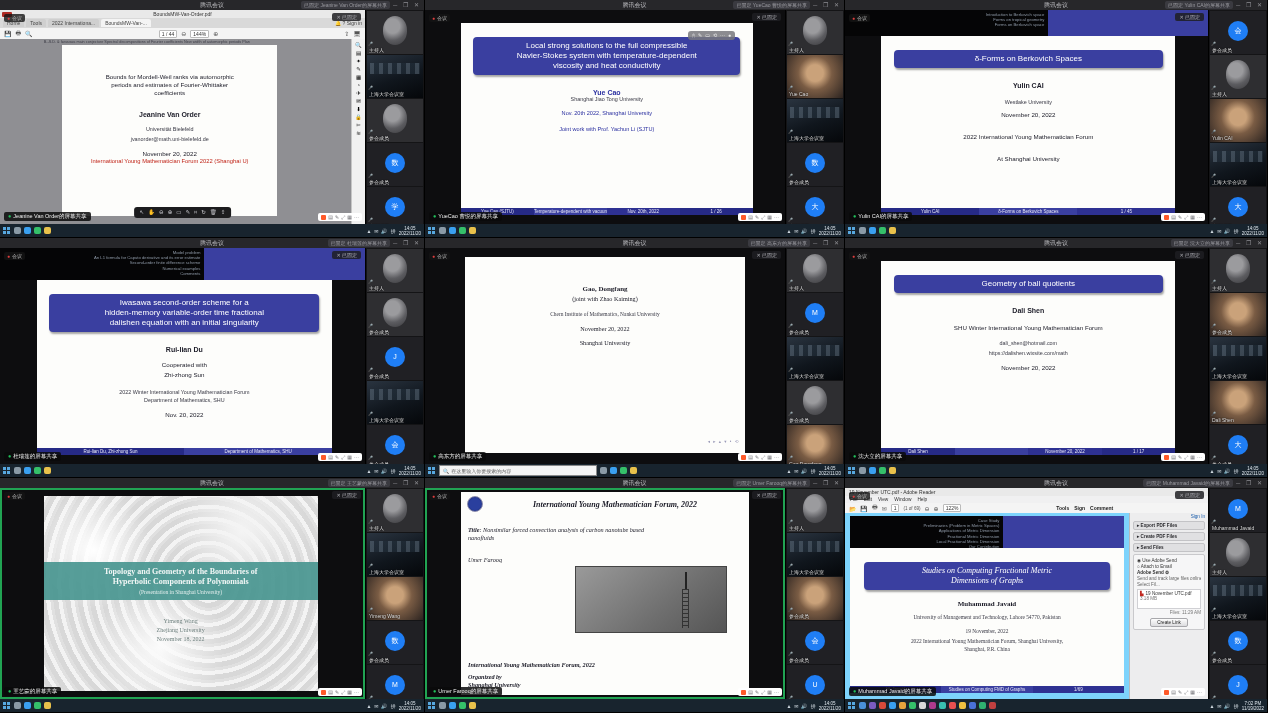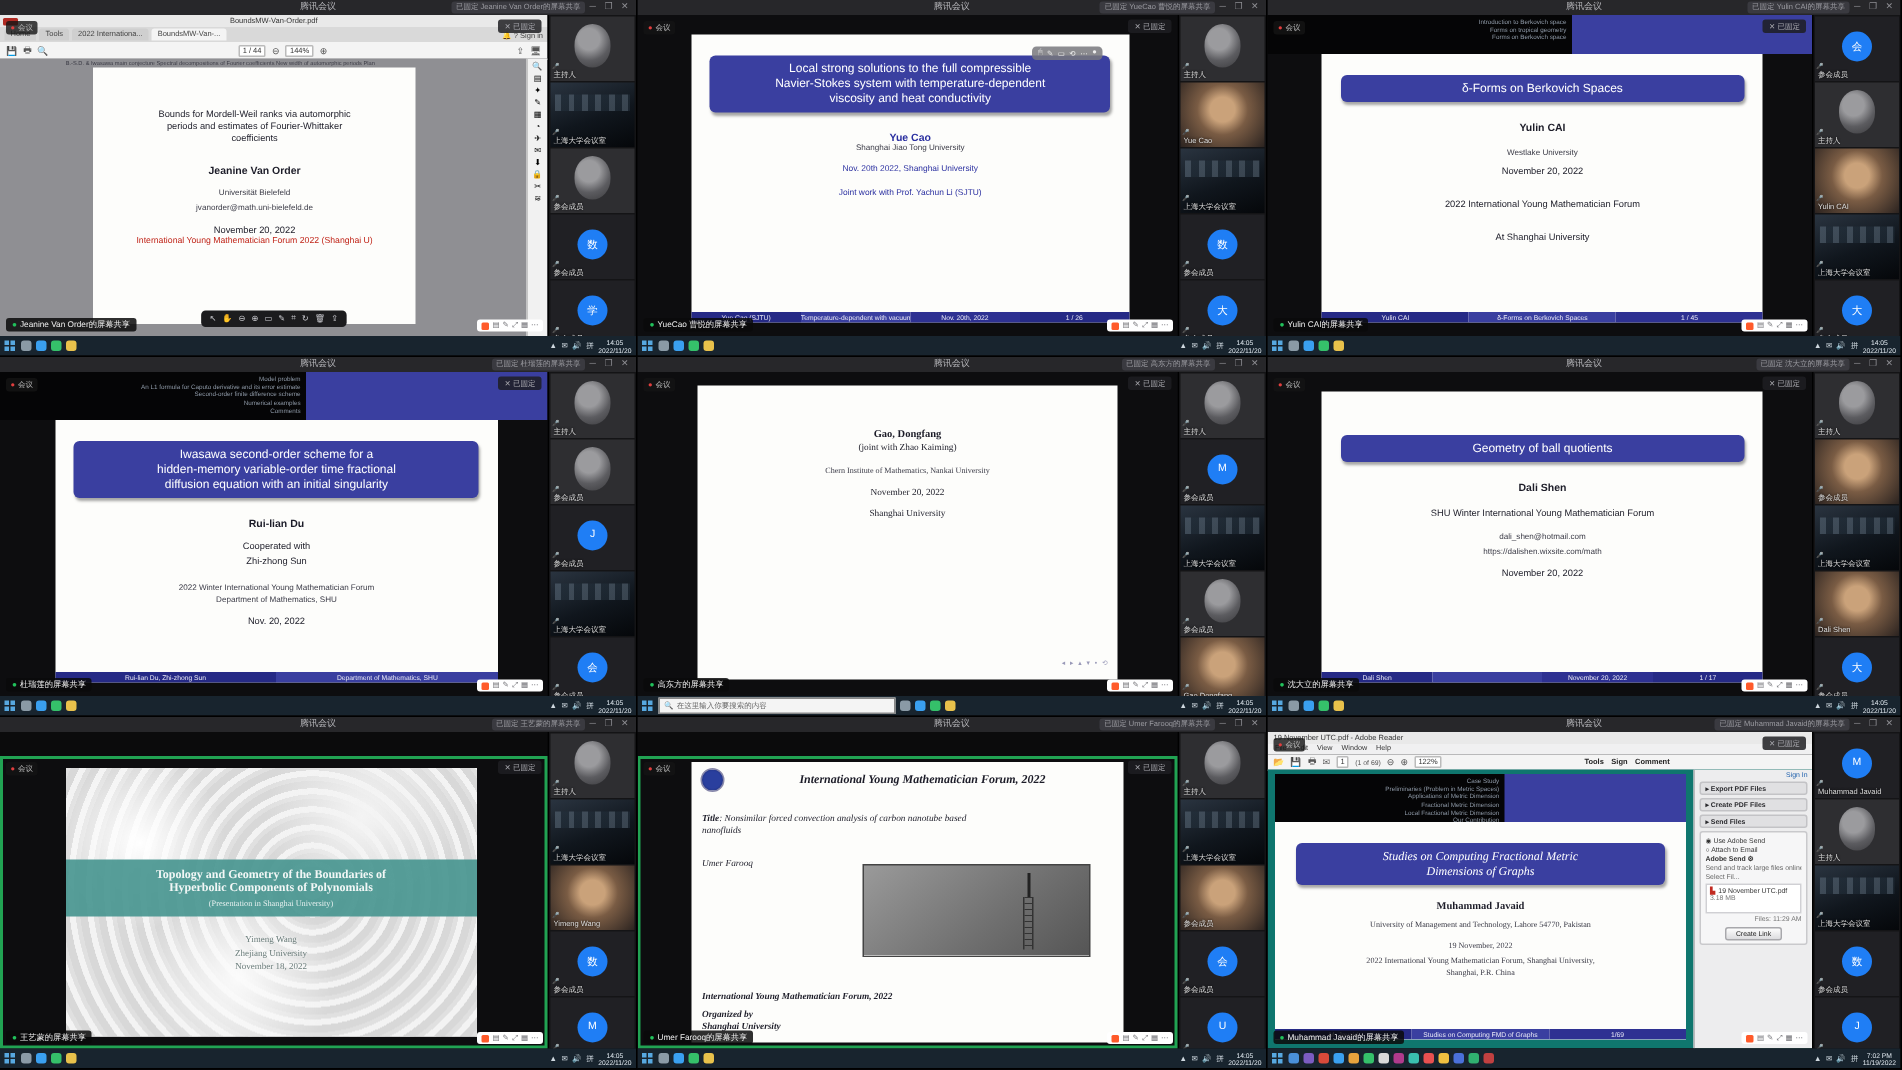--- a/index.html
+++ b/index.html
@@ -6,21 +6,21 @@
   body{width:1268px;height:713px;overflow:hidden;font-family:"Liberation Sans",sans-serif;}
   #grid{display:grid;grid-template-columns:425px 420px 423px;grid-template-rows:238px 240px 235px;width:1268px;height:713px;}
   .panel{display:flex;flex-direction:column;overflow:hidden;background:#0b0b0c;border-right:1px solid #000;border-bottom:1px solid #000;box-sizing:border-box;}
   
   .tbar{height:10px;background:#27272a;display:flex;align-items:center;justify-content:center;position:relative;flex:0 0 auto;}
   .tbar .t-title{font-size:6px;color:#b9b9bd;line-height:10px;}
   .tbar .t-ctrl{position:absolute;right:3px;top:0;font-size:6px;color:#8e8e93;letter-spacing:2px;line-height:10px;}
   .tbar .t-tab{position:absolute;right:34px;top:1px;font-size:5px;color:#9a9aa0;background:#3a3a40;border-radius:2px;padding:0 3px;line-height:8px;max-width:110px;white-space:nowrap;overflow:hidden;}
   .pbody{flex:1 1 auto;display:flex;min-height:0;}
   .stage{flex:1 1 auto;position:relative;background:#0d0d0f;min-width:0;overflow:hidden;}
-  .stage.greenframe{box-shadow:inset 0 0 0 2px #21a353;margin-top:16px;}
+  .stage.greenframe{box-shadow:inset 0 0 0 2px #21a353;}
   
   .sidebar{flex:0 0 58px;background:#141416;border-left:1px solid #000;display:flex;flex-direction:column;overflow:hidden;}
   .tile{position:relative;height:43px;margin:1px 1px 0 1px;background:#1d1d20;flex:0 0 auto;overflow:hidden;}
   .tile .nm{position:absolute;left:2px;bottom:1px;font-size:5px;color:#ddd;white-space:nowrap;max-width:52px;overflow:hidden;text-shadow:0 0 2px #000;}
   .tile .mic{position:absolute;left:1px;bottom:8px;font-size:4px;color:#6fcf6f;}
   .t-room{background:linear-gradient(160deg,#2a3440 0%,#10161d 55%,#05070a 100%);}
   .t-room::after{content:"";position:absolute;left:6%;top:18%;width:88%;height:26%;background:repeating-linear-gradient(90deg,#5b6b7a 0 4px,#23303c 4px 9px);opacity:.55;}
   .t-person{background:radial-gradient(circle at 50% 42%,#caa27a 0 22%,#7a5c44 45%,#2b2320 100%);}
   .t-map{background:#2e2e31;}
   .t-map::after{content:"";position:absolute;left:28%;top:12%;width:44%;height:66%;border-radius:50%;background:radial-gradient(circle at 40% 35%,#9b9b9e 0 30%,#5c5c60 60%,#39393c 100%);}
@@ -466,21 +466,21 @@
               <div>Numerical examples</div>
               <div>Comments</div>
             </div>
             <div class="outblue"></div>
           </div>
           <div class="slide sl-c" style="inset: 15% 9% 4% 10%;">
             <div class="gap14"></div>
             <div class="titlebox" style="max-width: 86%;">
               <div>Iwasawa second-order scheme for a</div>
               <div>hidden-memory variable-order time fractional</div>
-              <div>diffusion equation with an initial singularity</div>
+              <div>dalishen equation with an initial singularity</div>
             </div>
             <div class="gap14"></div>
             <div class="ln-name">Rui-lian Du</div>
             <div class="gap8"></div>
             <div class="ln">Cooperated with</div>
             <div class="gap2"></div>
             <div class="ln">Zhi-zhong Sun</div>
             <div class="gap10"></div>
             <div class="ln-sm">2022 Winter International Young Mathematician Forum</div>
             <div class="gap2"></div>
@@ -642,21 +642,21 @@
     <section class="panel">
       <div class="tbar">
         <span class="t-title">腾讯会议</span>
         <span class="t-tab">已固定 沈大立的屏幕共享</span>
         <span class="t-ctrl">─ ❐ ✕</span>
       </div>
       <div class="pbody">
         <div class="stage">
           <div class="slide sl-c" style="inset: 6% 9% 4% 10%;">
             <div class="gap14"></div>
-            <div class="titlebox" style="max-width: 86%; margin-top: 15px;">
+            <div class="titlebox" style="max-width: 86%;">
               <div>Geometry of ball quotients</div>
             </div>
             <div class="gap14"></div>
             <div class="ln-name">Dali Shen</div>
             <div class="gap10"></div>
             <div class="ln">SHU Winter International Young Mathematician Forum</div>
             <div class="gap8"></div>
             <div class="ln-sm">dali_shen@hotmail.com</div>
             <div class="gap4"></div>
             <div class="ln-sm">https://dalishen.wixsite.com/math</div>
@@ -924,21 +924,21 @@
             <span style="font-size: 4.6px; color: rgb(85, 85, 85);">(1 of 69)</span>
             <span class="acb-ic">⊖</span>
             <span class="acb-ic">⊕</span>
             <span class="acb-page">122%</span>
             <span class="acb-center" style="margin-left: auto; gap: 5px;">
               <span style="font-size: 5px; color: rgb(34, 34, 34); font-weight: bold;">Tools</span>
               <span style="font-size: 5px; color: rgb(34, 34, 34); font-weight: bold;">Sign</span>
               <span style="font-size: 5px; color: rgb(34, 34, 34); font-weight: bold;">Comment</span>
             </span>
           </div>
-          <div class="acb-body" style="top: 25px; background: #0f766e;">
+          <div class="acb-body" style="top: 25px; background: #7dd3fc;">
             <div style="position: absolute; inset: 3px 84px 6px 5px; background: rgb(253, 253, 251); overflow: hidden;">
               <div class="outband" style="height: 18%;">
                 <div class="outlines">
                   <div>Case Study</div>
                   <div>Preliminaries (Problem in Metric Spaces)</div>
                   <div>Applications of Metric Dimension</div>
                   <div>Fractional Metric Dimension</div>
                   <div>Local Fractional Metric Dimension</div>
                   <div>Our Contribution</div>
                   <div>References</div>

